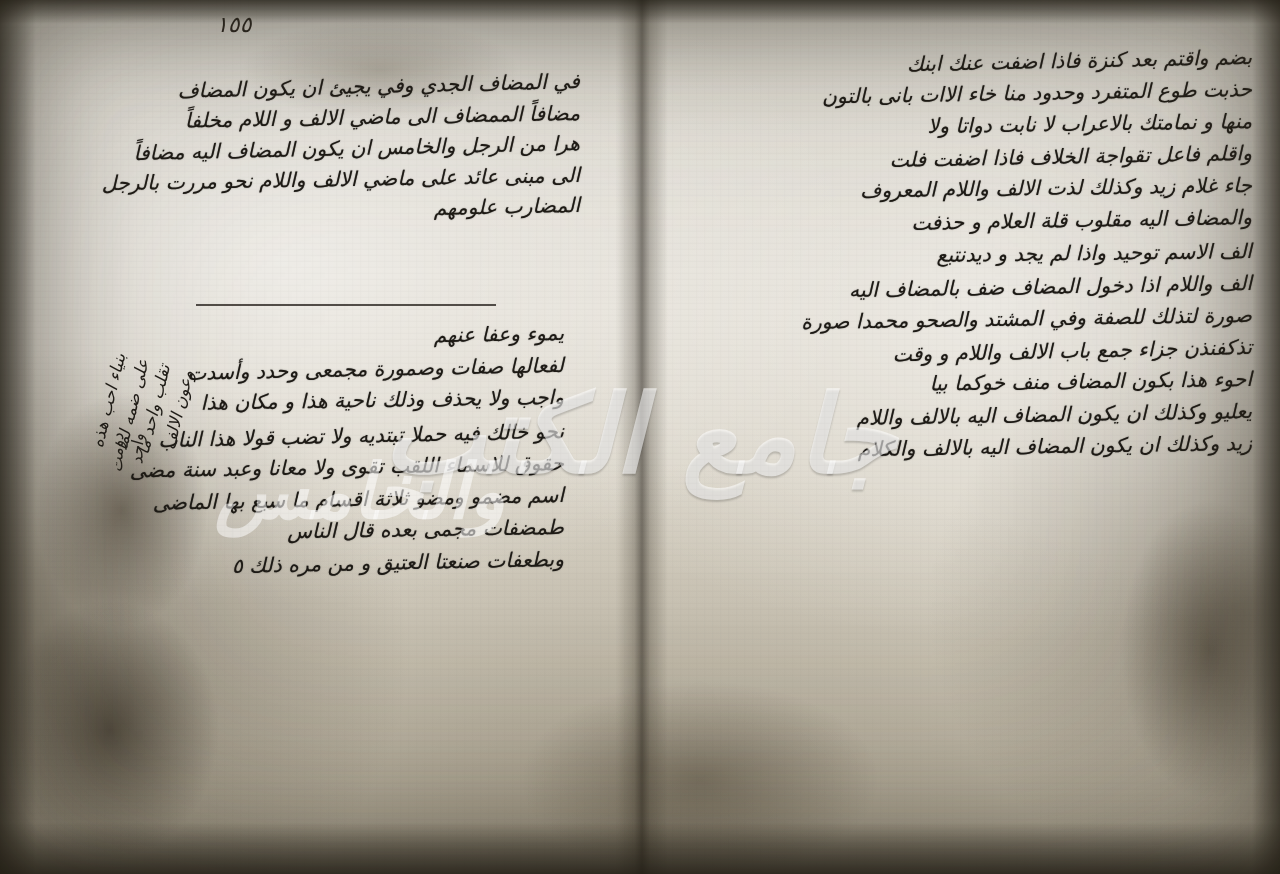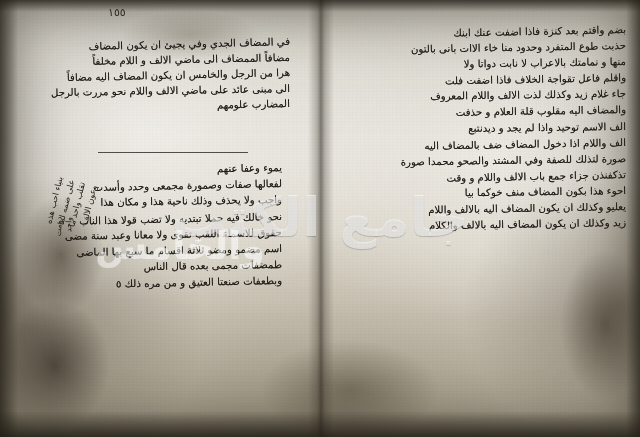--- a/index.html
+++ b/index.html
@@ -7,20 +7,21 @@
     padding: 0;
     background: #000;
   }
   #page {
     position: relative;
     width: 640px;
     height: 437px;
     overflow: hidden;
     background: #a16207;
     font-family: "DejaVu Sans", sans-serif;
+    font-style: italic;
   }
 
   
   .paper {
     position: absolute;
     inset: 0;
     background:
       radial-gradient(ellipse 70% 60% at 22% 30%, rgba(255,255,255,0.55), rgba(255,255,255,0) 65%),
       radial-gradient(ellipse 60% 55% at 78% 35%, rgba(255,255,255,0.45), rgba(255,255,255,0) 70%),
       radial-gradient(ellipse 90% 70% at 50% 95%, rgba(120,110,90,0.40), rgba(120,110,90,0) 60%),

